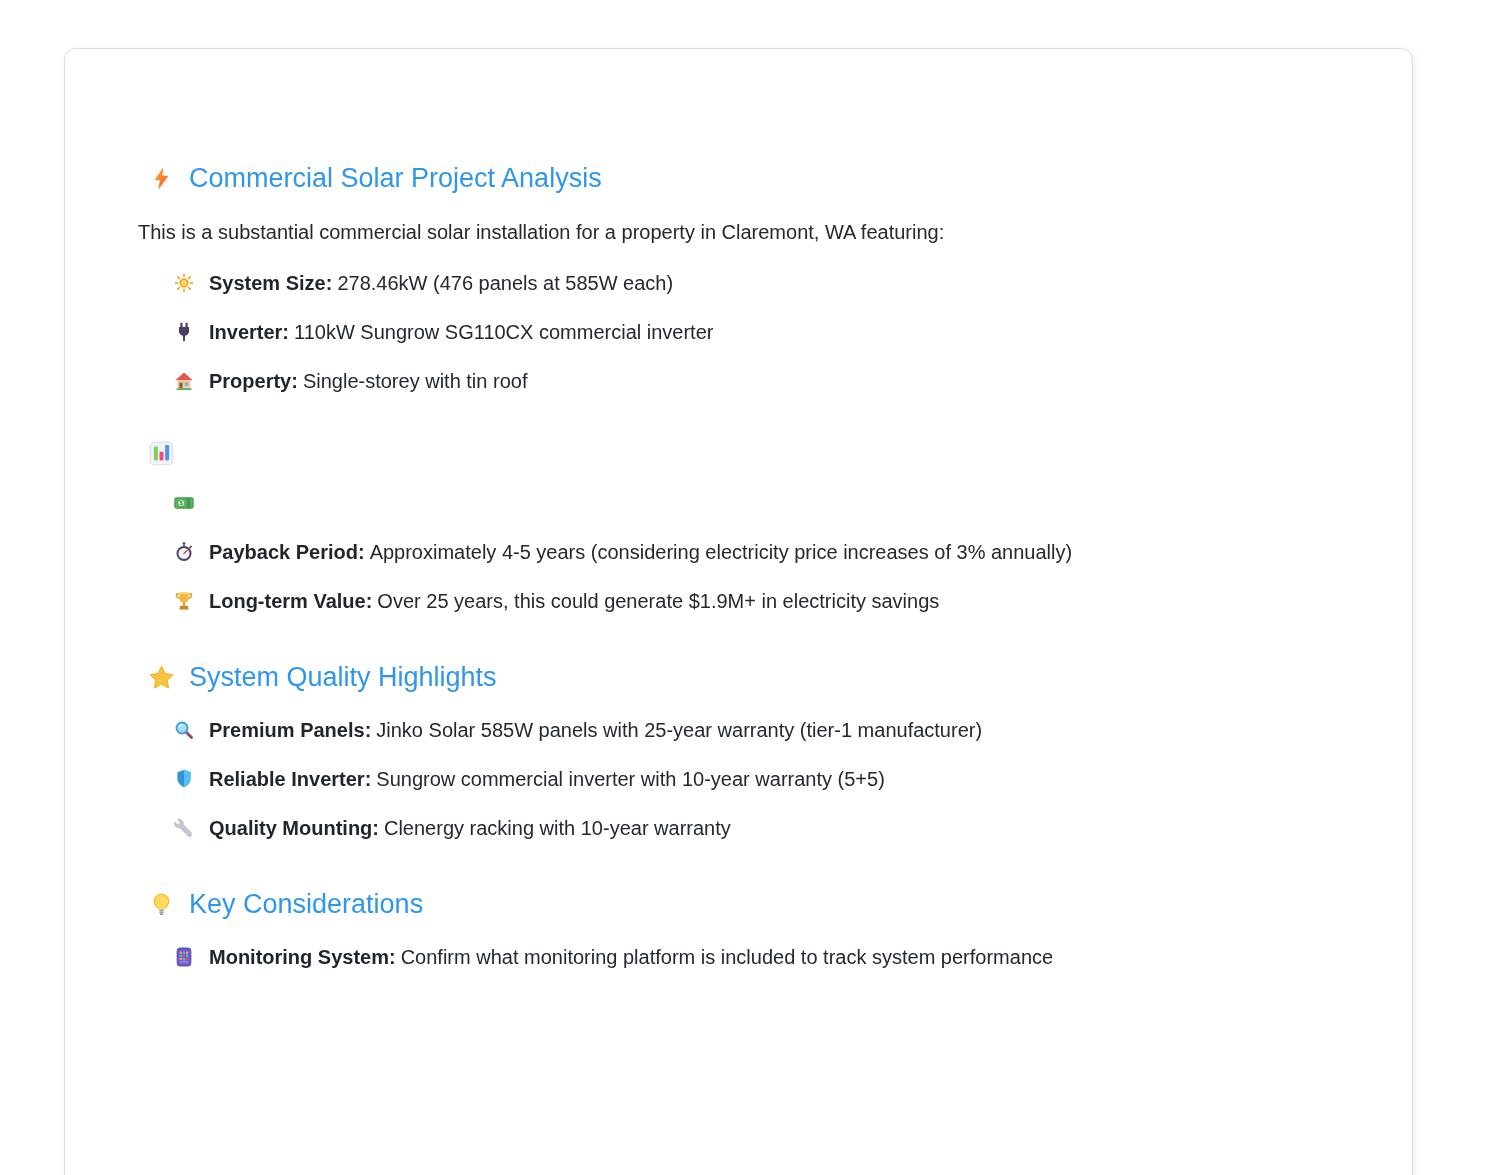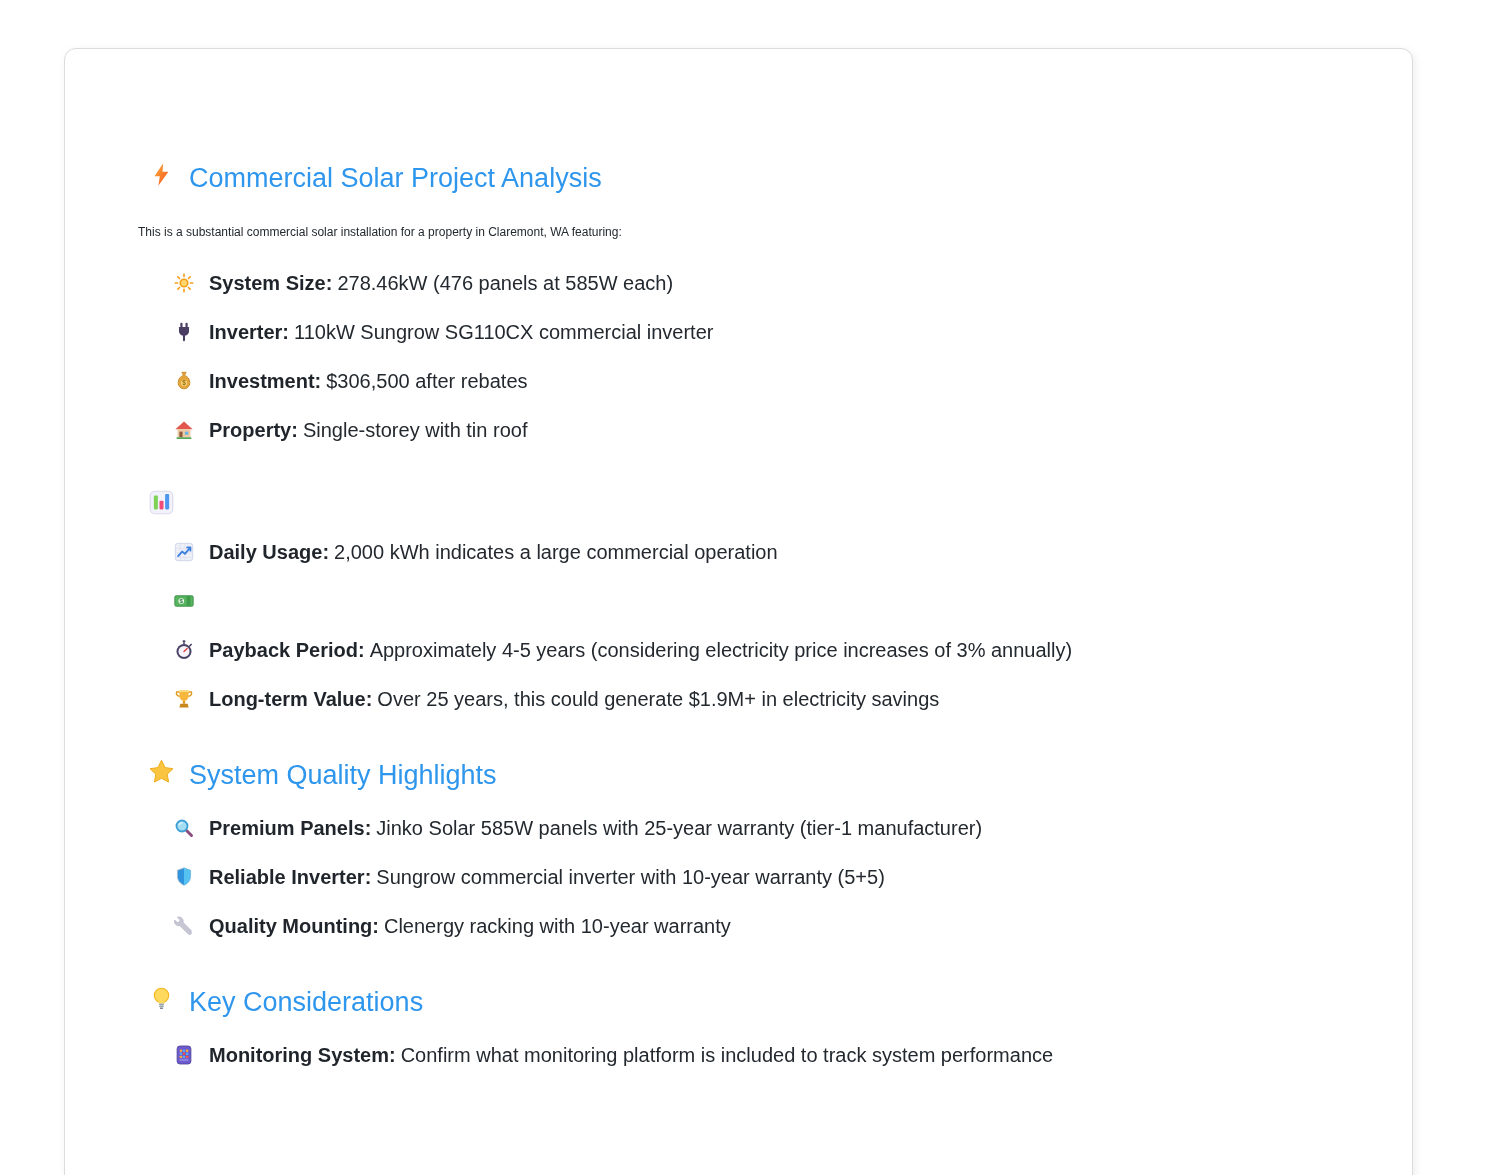--- a/index.html
+++ b/index.html
@@ -17,33 +17,34 @@
     min-height: 1500px;
     box-sizing: border-box;
     background: #ffffff;
     border: 1px solid #dcdcdc;
     border-radius: 12px;
     box-shadow: 2px 2px 8px rgba(0,0,0,0.07);
     padding: 112px 73px 300px 73px;
   }
   .section-title {
     display: flex;
+    align-items: center;
     gap: 14px;
     margin: 44px 0 0 0;
     padding-left: 10px;
     font-size: 27px;
     line-height: 34px;
     font-weight: 500;
     color: #2e96ec;
   }
   .section-title.first { margin-top: 0; }
   .section-title .ico { width: 27px; height: 27px; flex: 0 0 auto; }
   .intro {
     margin: 22px 0 9px 0;
-    font-size: 12px;
+    font-size: 20px;
     line-height: 30px;
     color: #23292f;
   }
   ul.items {
     list-style: none;
     margin: 21px 0 0 0;
     padding: 0 0 0 35px;
   }
   ul.items li {
     display: flex;
@@ -102,56 +103,39 @@
           <rect x="8" y="2" width="2.4" height="5" rx="1"></rect>
             <rect x="13.6" y="2" width="2.4" height="5" rx="1"></rect>
           <path d="M6.5 6.5h11v4.4c0 3-2.5 5.4-5.5 5.4s-5.5-2.4-5.5-5.4V6.5z"></path>
           <rect x="10.9" y="15.5" width="2.2" height="6.5" rx="1"></rect>
         </g>
       </svg>
       <span><b class="lbl">Inverter:</b><span class="txt">110kW Sungrow SG110CX commercial inverter</span></span>
     </li>
     <li>
       <svg class="ico" viewBox="0 0 24 24">
-        <path d="M9.6 2.5h4.8l-1.9 3.4c3.6 1 5.8 4 5.8 7.7 0 4.5-3.1 6.9-6.3 6.9s-6.3-2.4-6.3-6.9c0-3.7 2.2-6.7 5.8-7.7L9.6 2.5z" fill="#e2a63d" stroke="#c98a2a"></path>
-        <circle cx="12" cy="14.2" r="3.4" fill="#f7d574"></circle>
-        <text x="12" y="16.6" font-size="7" text-anchor="middle" fill="#9c6b16" font-weight="bold" font-family="Liberation Sans, sans-serif">$</text>
-      </svg>
-      <span><b class="lbl">Investment:</b><span class="txt">$306,500 after rebates</span></span>
-    </li>
-    <li>
-      <svg class="ico" viewBox="0 0 24 24">
         <polygon points="12,2.6 2.6,11.2 21.4,11.2" fill="#e2574c"></polygon>
         <rect x="5" y="11.2" width="14" height="8.8" fill="#f0c9a2"></rect>
         <rect x="7" y="13.8" width="3.4" height="6.2" fill="#8d5a3c"></rect>
         <rect x="13" y="13.8" width="3.6" height="3.4" fill="#6cb5e8"></rect>
         <rect x="3.8" y="20" width="16.4" height="1.7" rx="0.8" fill="#57a85c"></rect>
       </svg>
       <span><b class="lbl">Property:</b><span class="txt">Single-storey with tin roof</span></span>
     </li>
   </ul>
 
   <h2 class="section-title">
     <svg class="ico" viewBox="0 0 24 24">
       <rect x="2" y="2" width="20" height="20" rx="4" fill="#f2f2fb" stroke="#dadaec"></rect>
       <rect x="5.2" y="5.8" width="3.6" height="12.4" rx="1" fill="#7ed357"></rect>
       <rect x="10.2" y="10.4" width="3.6" height="7.8" rx="1" fill="#ef4d77"></rect>
       <rect x="15.2" y="4.4" width="3.6" height="13.8" rx="1" fill="#4e97f0"></rect>
     </svg>
   </h2>
   <ul class="items">
-    <li>
-      <svg class="ico" viewBox="0 0 24 24">
-        <rect x="2.5" y="2.5" width="19" height="19" rx="3" fill="#eef0f8" stroke="#cfd3e8"></rect>
-        <path d="M8 3v18M13 3v18M3 8h18M3 13h18M3 18h18" stroke="#dde0ef" stroke-width="0.8" fill="none"></path>
-        <path d="M5.5 16.5 10 11.5l3 2.5 5.5-6.5" stroke="#3b7fe0" stroke-width="2" fill="none" stroke-linecap="round" stroke-linejoin="round"></path>
-        <path d="M15.5 7h3.5v3.5" stroke="#3b7fe0" stroke-width="2" fill="none" stroke-linecap="round" stroke-linejoin="round"></path>
-      </svg>
-      <span><b class="lbl">Daily Usage:</b><span class="txt">2,000 kWh indicates a large commercial operation</span></span>
-    </li>
     <li>
       <svg class="ico" viewBox="0 0 24 24">
         <rect x="2" y="6.3" width="20" height="11.4" rx="1.5" fill="#57b560" stroke="#3a8c44"></rect>
         <rect x="14.8" y="6.8" width="4.2" height="10.4" fill="#3f9c4c"></rect>
         <circle cx="9" cy="12" r="3.1" fill="#eef7ee"></circle>
         <text x="9" y="14.4" font-size="6.6" text-anchor="middle" fill="#2e7d36" font-weight="bold" font-family="Liberation Sans, sans-serif">$</text>
       </svg>
     </li>
     <li>
       <svg class="ico" viewBox="0 0 24 24">

